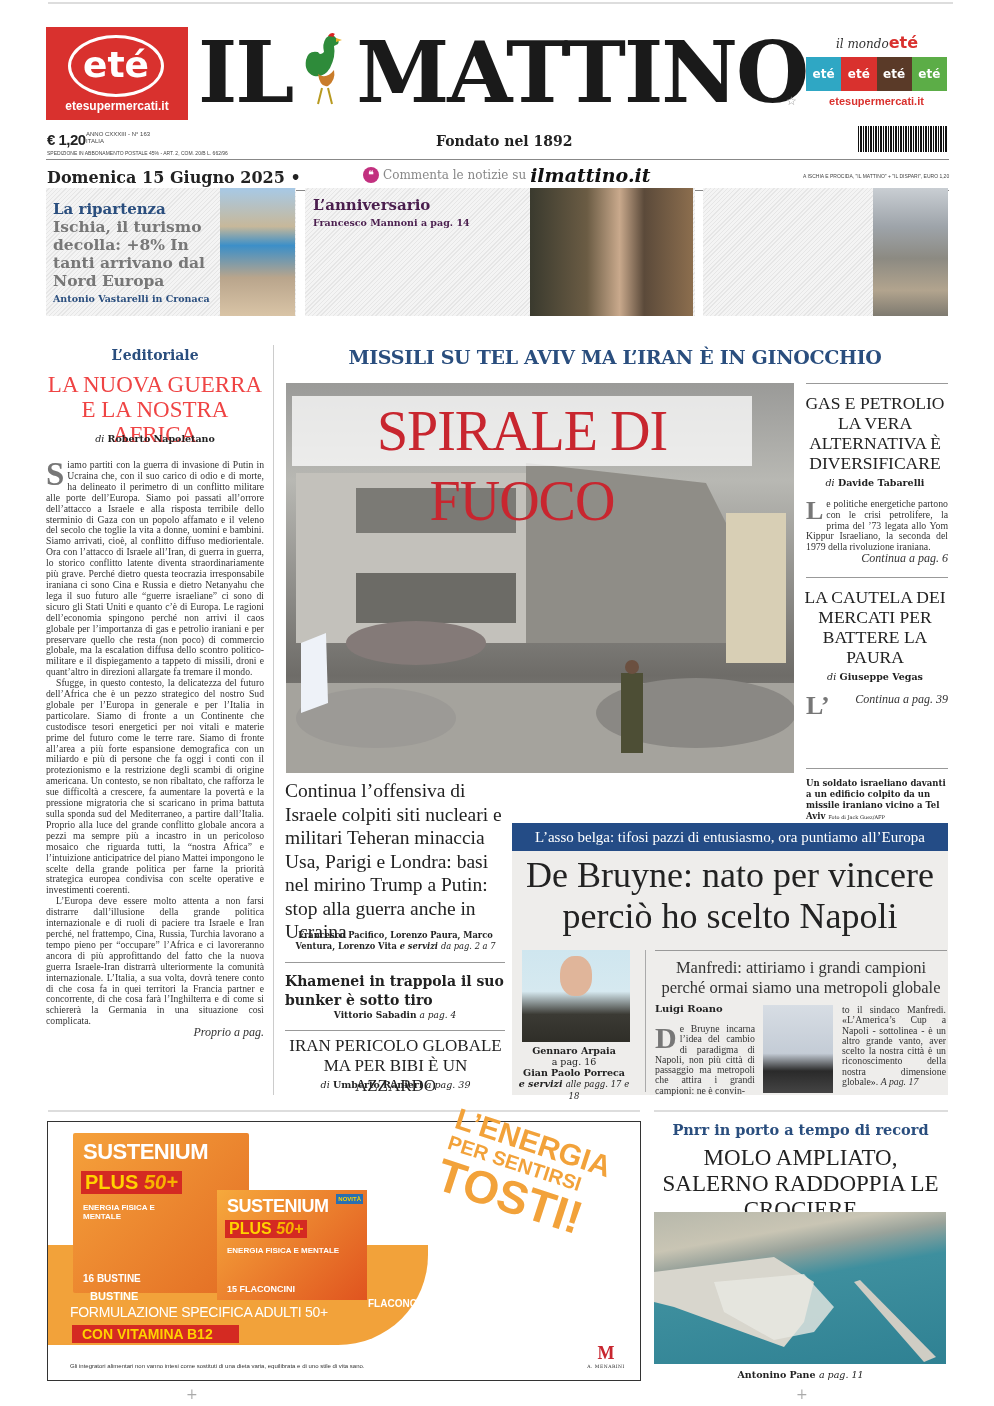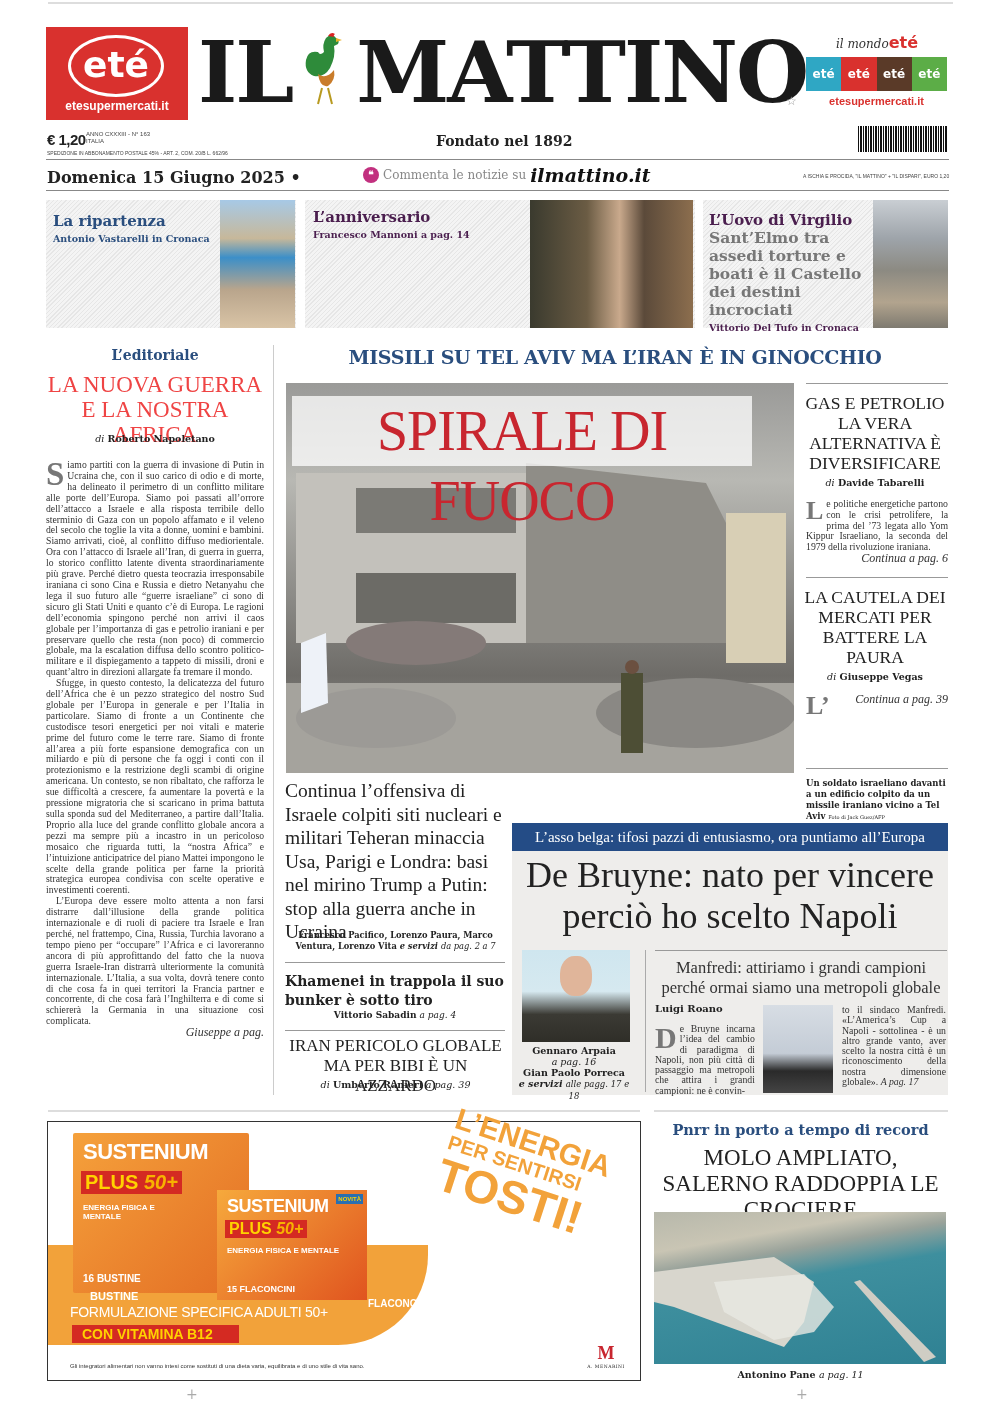--- a/index.html
+++ b/index.html
@@ -24,21 +24,21 @@
   .fondato{left:436px;top:133px;font-weight:bold;font-size:14px}
   .barcode{left:858px;top:126px;width:90px;height:26px;background:repeating-linear-gradient(90deg,#111 0 1px,#fff 1px 2px,#111 2px 4px,#fff 4px 5px)}
   .rule1{left:46px;top:159px;width:903px;height:1px;background:#888}
   .date{left:47px;top:168px;font-weight:bold;font-size:16px}
   .comment{left:363px;top:164px;display:flex;align-items:center;gap:4px;font-size:12px;color:#888}
   .bubble{width:16px;height:16px;border-radius:50%;background:#c2307f;color:#fff;font-size:10px;text-align:center;line-height:16px;font-weight:bold}
   .site{font-family:"DejaVu Serif",serif;font-style:italic;font-weight:bold;font-size:19px;color:#111}
   .ischia{left:803px;top:173px;font-family:"Liberation Sans",sans-serif;font-size:5px;color:#444}
   .rule2{left:46px;top:190px;width:903px;height:1px;background:#888}
   
-  .teaser{top:200px;height:128px;background:repeating-linear-gradient(135deg,#f4f4f4 0 2px,#e6e6e6 2px 3px)}
+  .teaser{top:188px;height:128px;background:repeating-linear-gradient(135deg,#f4f4f4 0 2px,#e6e6e6 2px 3px)}
   .t-kicker{font-weight:bold;font-size:15px}
   .t-head{color:#777;font-weight:bold;font-size:15.5px;line-height:18px}
   .t-byline{font-weight:bold;font-size:9.5px;margin-top:3px}
   .photo{position:absolute;background-size:cover}
   
   .ed-kicker{left:46px;top:347px;width:218px;text-align:center;color:#2a4e7e;font-weight:bold;font-size:14px}
   .ed-title{left:46px;top:372px;width:218px;text-align:center;font-family:"Liberation Serif",serif;font-size:23px;line-height:25px;color:#ef4444}
   .ed-by{left:46px;top:433px;width:218px;text-align:center;font-size:9.5px;font-weight:bold}
   .ed-by i,.by i{font-weight:normal}
   .ed-body{left:46px;top:460px;width:218px;font-family:"Liberation Serif",serif;font-size:9.7px;line-height:10.9px;text-align:justify;color:#333}
@@ -148,48 +148,44 @@
   <span class="bubble">❝</span>
   <span>Commenta le notizie su</span>
   <span class="site">ilmattino.it</span>
 </div>
 <div class="abs ischia">A ISCHIA E PROCIDA, "IL MATTINO" + "IL DISPARI", EURO 1,20</div>
 <div class="abs rule2"></div>
 
 <div class="abs teaser" style="left:46px;width:250px">
   <div style="position:absolute;left:7px;top:12px;width:165px">
     <div class="t-kicker" style="color:#2a4e7e">La ripartenza</div>
+    <div class="t-head">Ischia, il turismo decolla: +8% In tanti arrivano dal Nord Europa</div>
     <div class="t-byline" style="color:#2a4e7e">Antonio Vastarelli in Cronaca</div>
   </div>
   <div class="photo" style="left:174px;top:0;width:75px;height:128px;background:linear-gradient(180deg,#a7c9e6 0,#c7b89a 30%,#3c8fc8 45%,#b9a58c 70%,#d9c4a6 100%)"></div>
 </div>
 <div class="abs teaser" style="left:305px;width:390px">
   <div style="position:absolute;left:8px;top:8px;width:225px">
     <div class="t-kicker" style="color:#4a1e4e">L’anniversario</div>
     <div class="t-byline" style="color:#4a1e4e">Francesco Mannoni a pag. 14</div>
   </div>
   <div class="photo" style="left:225px;top:0;width:163px;height:128px;background:linear-gradient(90deg,#3a3a2e 0,#6b5c44 35%,#c9a98c 55%,#5b4a3a 70%,#8c6e4e 100%)"></div>
 </div>
 <div class="abs teaser" style="left:703px;width:245px">
-  <div style="position:absolute;left:6px;top:11px;width:170px">
-    <div class="t-kicker" style="color:#4a1e4e">L’Uovo di Virgilio</div>
-    <div class="t-head">Sant’Elmo tra assedi torture e boati è il Castello dei destini incrociati</div>
-    <div class="t-byline" style="color:#4a1e4e">Vittorio Del Tufo in Cronaca</div>
-  </div>
   <div class="photo" style="left:170px;top:0;width:75px;height:128px;background:linear-gradient(180deg,#c9ced3 0,#9ea4aa 30%,#8c8a82 55%,#b2a48e 80%,#7e7a70 100%)"></div>
 </div>
 
 <div class="abs ed-kicker">L’editoriale</div>
 <div class="abs ed-title">LA NUOVA GUERRA E LA NOSTRA AFRICA</div>
 <div class="abs ed-by"><i>di</i> <span>Roberto Napoletano</span></div>
 <div class="abs ed-body">
   <p class="first"><span class="dropcap">S</span><span>iamo partiti con la guerra di invasione di Putin in Ucraina che, con il suo carico di odio e di morte, ha delineato il perimetro di un conflitto militare alle porte dell’Europa. Siamo poi passati all’orrore dell’attacco a Israele e alla risposta terribile dello sterminio di Gaza con un popolo affamato e il veleno del secolo che toglie la vita a donne, uomini e bambini. Siamo arrivati, cioè, al conflitto diffuso mediorientale. Ora con l’attacco di Israele all’Iran, di guerra in guerra, lo storico conflitto latente diventa straordinariamente più grave. Perché dietro questa teocrazia irresponsabile iraniana ci sono Cina e Russia e dietro Netanyahu che lega il suo futuro alle “guerre israeliane” ci sono di sicuro gli Stati Uniti e quanto c’è di Europa. Le ragioni dell’economia spingono perché non arrivi il caos globale per l’importanza di gas e petrolio iraniani e per preservare quello che resta (non poco) di commercio globale, ma la escalation diffusa dello scontro politico-militare e il dispiegamento a tappeto di missili, droni e quant’altro in direzioni allargate fa tremare il mondo.</span></p>
   <p>Sfugge, in questo contesto, la delicatezza del futuro dell’Africa che è un pezzo strategico del nostro Sud globale per l’Europa in generale e per l’Italia in particolare. Siamo di fronte a un Continente che custodisce tesori energetici per noi vitali e materie prime del futuro come le terre rare. Siamo di fronte all’area a più forte espansione demografica con un miliardo e più di persone che fa oggi i conti con il protezionismo e la restrizione degli scambi di origine americana. Un contesto, se non ribaltato, che rafforza le sue difficoltà a crescere, fa aumentare la povertà e la pressione migratoria che si scaricano in prima battuta sulla sponda sud del Mediterraneo, a partire dall’Italia. Proprio alla luce del grande conflitto globale ancora a pezzi ma sempre più a incastro in un pericoloso mosaico che riguarda tutti, la “nostra Africa” e l’intuizione anticipatrice del piano Mattei impongono le scelte della grande politica per farne la priorità strategica europea condivisa con scelte operative e investimenti coerenti.</p>
   <p>L’Europa deve essere molto attenta a non farsi distrarre dall’illusione della grande politica internazionale e di ruoli di paciere tra Israele e Iran perché, nel frattempo, Cina, Russia, Turchia lavorano a tempo pieno per “occupare” l’Africa e ci lavoreranno ancora di più approfittando del fatto che la nuova guerra Israele-Iran distrarrà ulteriormente la comunità internazionale. L’Italia, a sua volta, dovrà tenere conto di che cosa fa in quei territori la Francia partner e concorrente, di che cosa farà l’Inghilterra e di come si schiererà la Germania in una situazione così complicata.</p>
-  <div class="cont">Giuseppe a pag.</div>
+  <div class="cont">Proprio a pag.</div>
 </div>
 <div class="abs vrule"></div>
 
 <div class="abs kicker-main">MISSILI SU TEL AVIV MA L’IRAN È IN GINOCCHIO</div>
 <div class="abs hero">
   <svg width="508" height="390" viewBox="0 0 508 390" style="position:absolute;left:0;top:0">
     <rect x="10" y="90" width="230" height="170" fill="#c3c1bb"></rect>
     <rect x="70" y="105" width="160" height="45" fill="#7b7a75"></rect>
     <rect x="70" y="190" width="160" height="50" fill="#6c6b66"></rect>
     <polygon points="240,80 420,100 500,260 240,260" fill="#8f8d87"></polygon>
@@ -231,21 +227,21 @@
 <div class="abs cap"><span style="font-weight:bold;font-size:8.5px">Un soldato israeliano davanti a un edificio colpito da un missile iraniano vicino a Tel Aviv</span> <span>Foto di Jack Guez/AFP</span></div>
 
 <div class="abs sport"></div>
 <div class="abs sport-kicker">L’asso belga: tifosi pazzi di entusiasmo, ora puntiamo all’Europa</div>
 <div class="abs sport-title">De Bruyne: nato per vincere perciò ho scelto Napoli</div>
 <div class="abs portrait">
     <div class="face"></div>
   </div>
 <div class="abs port-by">
   <div style="font-weight:bold">Gennaro Arpaia</div>
-  <div style="font-style:italic">a pag. 16</div>
+  <div style="">a pag. 16</div>
   <div style="font-weight:bold">Gian Paolo Porreca</div>
   <div><i style="font-weight:bold">e servizi</i> <i style="font-size:8.5px">alle pagg. 17 e 18</i></div>
 </div>
 <div class="abs vr2"></div>
 <div class="abs hr" style="left:655px;top:950px;width:292px"></div>
 <div class="abs manf">Manfredi: attiriamo i grandi campioni perché ormai siamo una metropoli globale</div>
 <div class="abs roano">Luigi Roano</div>
 <div class="abs manf-body"><span class="dropcap">D</span><span>e Bruyne incarna l’idea del cambio di paradigma di Napoli, non più città di passaggio ma metropoli che attira i grandi campioni: ne è convin-</span></div>
 <div class="abs boats"></div>
 <div class="abs manf-body2"><span>to il sindaco Manfredi. «L’America’s Cup a Napoli - sottolinea - è un altro grande vanto, aver scelto la nostra città è un riconoscimento della nostra dimensione globale».</span> <i>A pag. 17</i></div>

